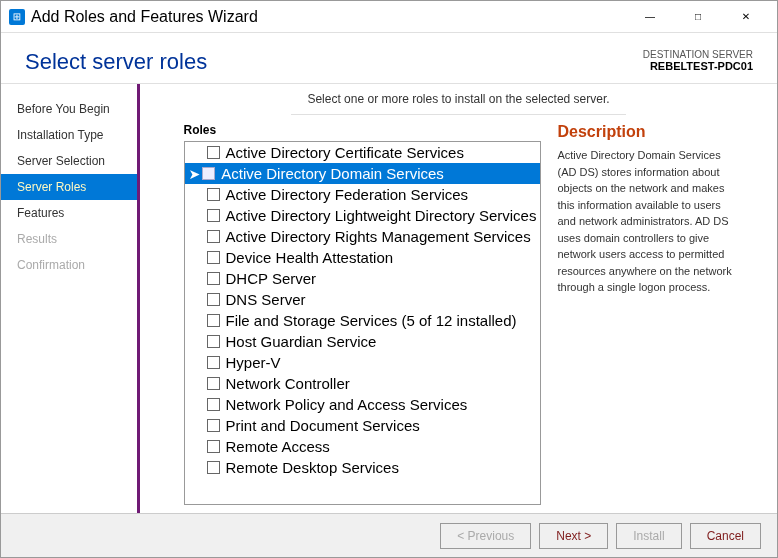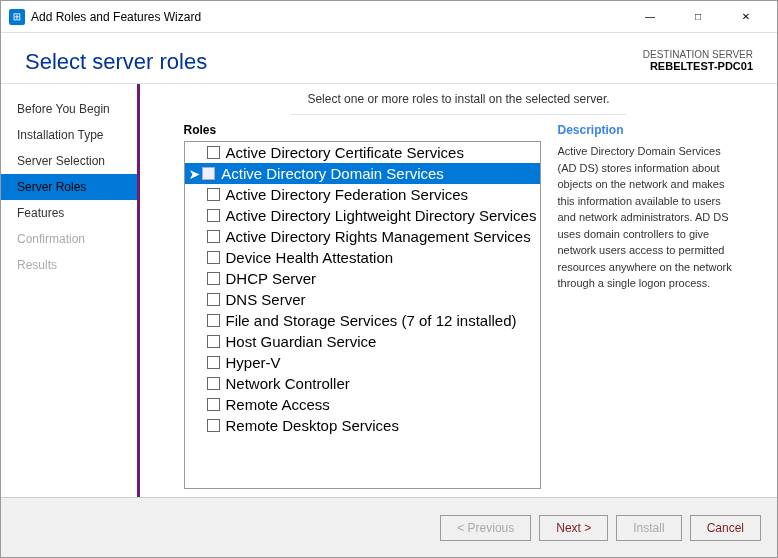--- a/index.html
+++ b/index.html
@@ -34,21 +34,21 @@
       margin-right: 6px;
       background: #0078d7;
       border-radius: 2px;
       display: flex;
       align-items: center;
       justify-content: center;
       color: white;
       font-size: 10px;
     }
     .title-bar-text {
-      font-size: 12px;
+      font-size: 16px;
       color: #000;
       flex: 1;
     }
     .title-bar-controls {
       display: flex;
       gap: 2px;
     }
     .title-btn {
       width: 46px;
       height: 24px;
@@ -102,21 +102,21 @@
       flex-shrink: 0;
     }
     .sidebar-item {
       padding: 6px 16px;
       font-size: 12px;
       color: #333;
       cursor: pointer;
     }
     .sidebar-item.active {
       background: #0078d7;
-      color: #000000;
+      color: #fef9c3;
     }
     .sidebar-item.disabled { color: #aaa; cursor: default; }
     .main-content {
       flex: 1;
       display: flex;
       flex-direction: column;
       overflow: hidden;
       align-items: center;
     }
     .top-header {
@@ -189,31 +189,31 @@
       margin-right: 2px;
       font-size: 14px;
     }
     .description-panel {
       width: 200px;
       padding: 8px 12px 8px 8px;
       flex-shrink: 0;
     }
     .desc-header {
       font-weight: bold;
-      font-size: 12px;
+      font-size: 16px;
       margin-bottom: 6px;
-      color: #3b82f6;
+      color: #c2410c;
     }
     .desc-text {
       font-size: 11px;
       color: #333;
       line-height: 1.5;
     }
     .footer {
-      height: 60px;
+      height: 44px;
       background: #f0f0f0;
       border-top: 1px solid #ccc;
       display: flex;
       align-items: center;
       justify-content: flex-end;
       padding: 0 16px;
       gap: 8px;
       flex-shrink: 0;
     }
     .btn {
@@ -251,22 +251,22 @@
   </div>
 
   <div class="main-layout">
 
     <div class="sidebar">
     <div class="sidebar-item">Before You Begin</div>
         <div class="sidebar-item">Installation Type</div>
         <div class="sidebar-item">Server Selection</div>
         <div class="sidebar-item active">Server Roles</div>
         <div class="sidebar-item">Features</div>
+        <div class="sidebar-item disabled">Results</div>
         <div class="sidebar-item disabled">Confirmation</div>
-        <div class="sidebar-item disabled">Results</div>
       </div>
 
     <div class="main-content">
       <div class="top-header">
         <span class="instruction-text">Select one or more roles to install on the selected server.</span>
       </div>
       <div class="roles-description-pane">
         <div class="roles-panel">
           <div class="roles-header">Roles</div>
           <div class="roles-list-container">
@@ -307,36 +307,46 @@
                   <span class="role-name">DHCP Server</span>
                 </li>
                 <li class="role-item">
                   <span style="width: 18px; display: inline-block;"></span>
                   <div class="role-checkbox"></div>
                   <span class="role-name">DNS Server</span>
                 </li>
                 <li class="role-item">
                   <span style="width: 18px; display: inline-block;"></span>
                   <div class="role-checkbox"></div>
-                  <span class="role-name">File and Storage Services (7 of 12 installed)</span>
+                  <span class="role-name">File and Storage Services (5 of 12 installed)</span>
                 </li>
                 <li class="role-item">
                   <span style="width: 18px; display: inline-block;"></span>
                   <div class="role-checkbox"></div>
                   <span class="role-name">Host Guardian Service</span>
                 </li>
                 <li class="role-item">
                   <span style="width: 18px; display: inline-block;"></span>
                   <div class="role-checkbox"></div>
                   <span class="role-name">Hyper-V</span>
                 </li>
                 <li class="role-item">
                   <span style="width: 18px; display: inline-block;"></span>
                   <div class="role-checkbox"></div>
                   <span class="role-name">Network Controller</span>
+                </li>
+                <li class="role-item">
+                  <span style="width: 18px; display: inline-block;"></span>
+                  <div class="role-checkbox"></div>
+                  <span class="role-name">Network Policy and Access Services</span>
+                </li>
+                <li class="role-item">
+                  <span style="width: 18px; display: inline-block;"></span>
+                  <div class="role-checkbox"></div>
+                  <span class="role-name">Print and Document Services</span>
                 </li>
                 <li class="role-item">
                   <span style="width: 18px; display: inline-block;"></span>
                   <div class="role-checkbox"></div>
                   <span class="role-name">Remote Access</span>
                 </li>
                 <li class="role-item">
                   <span style="width: 18px; display: inline-block;"></span>
                   <div class="role-checkbox"></div>
                   <span class="role-name">Remote Desktop Services</span>

